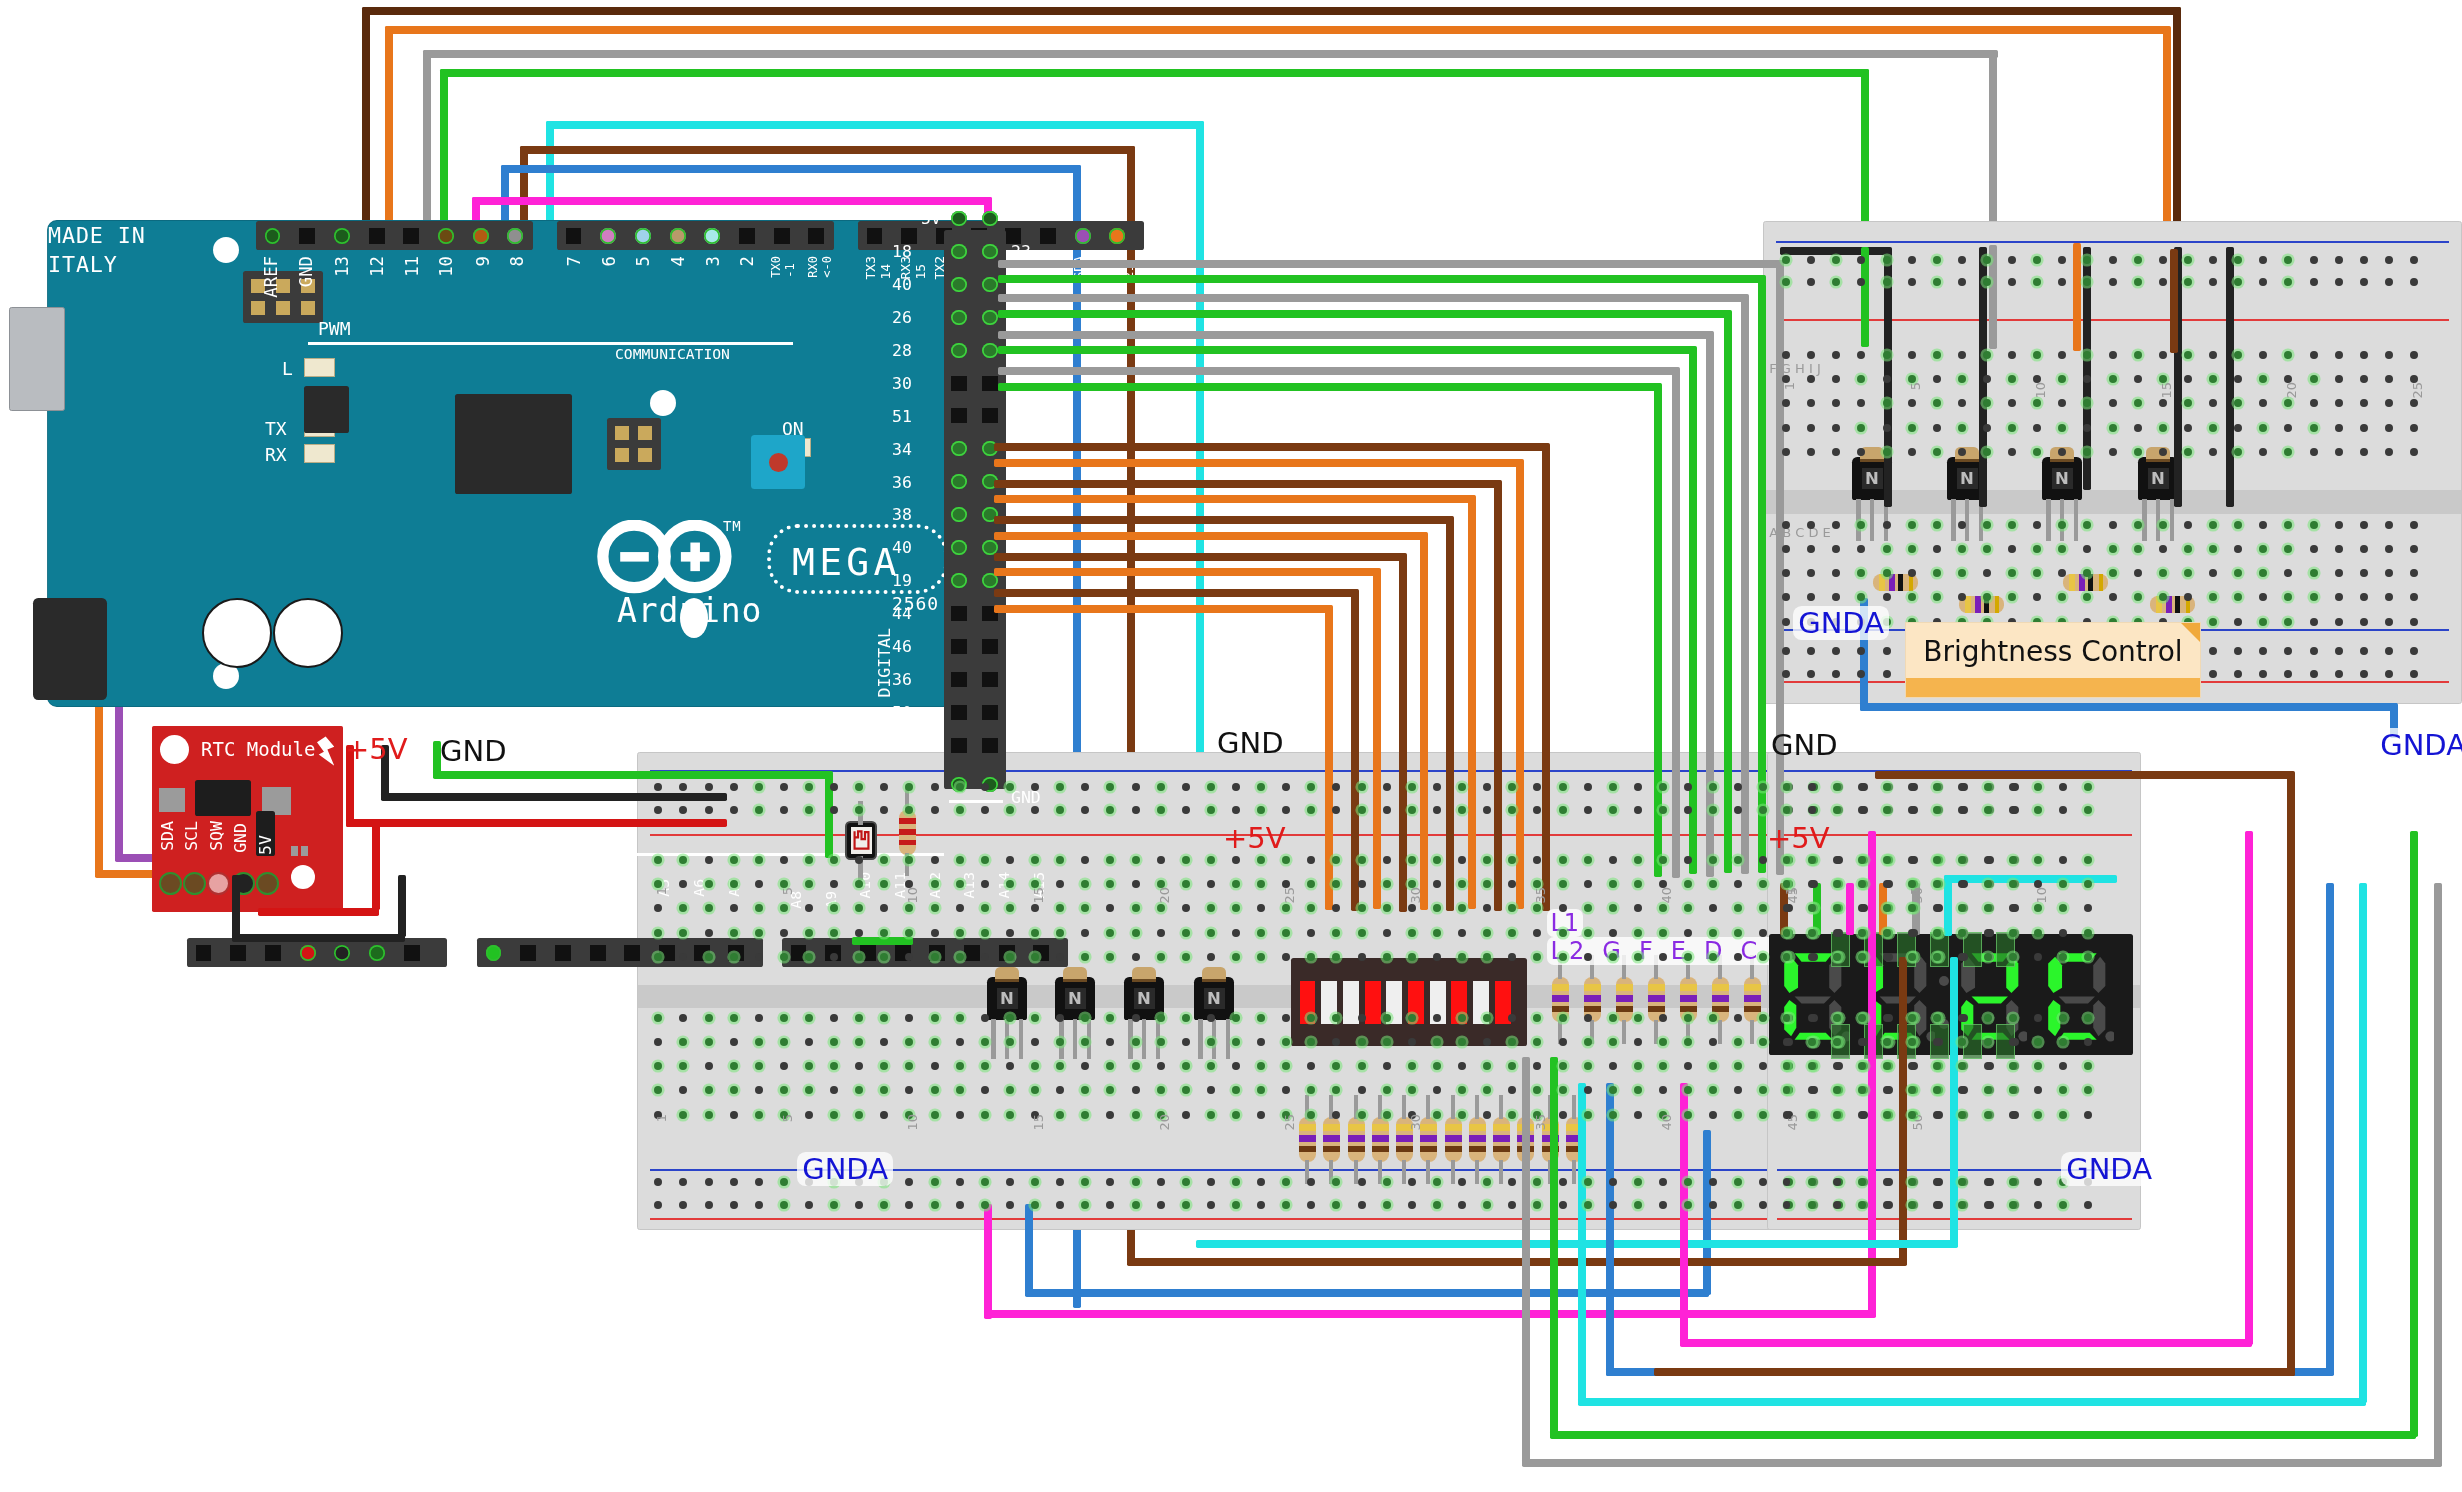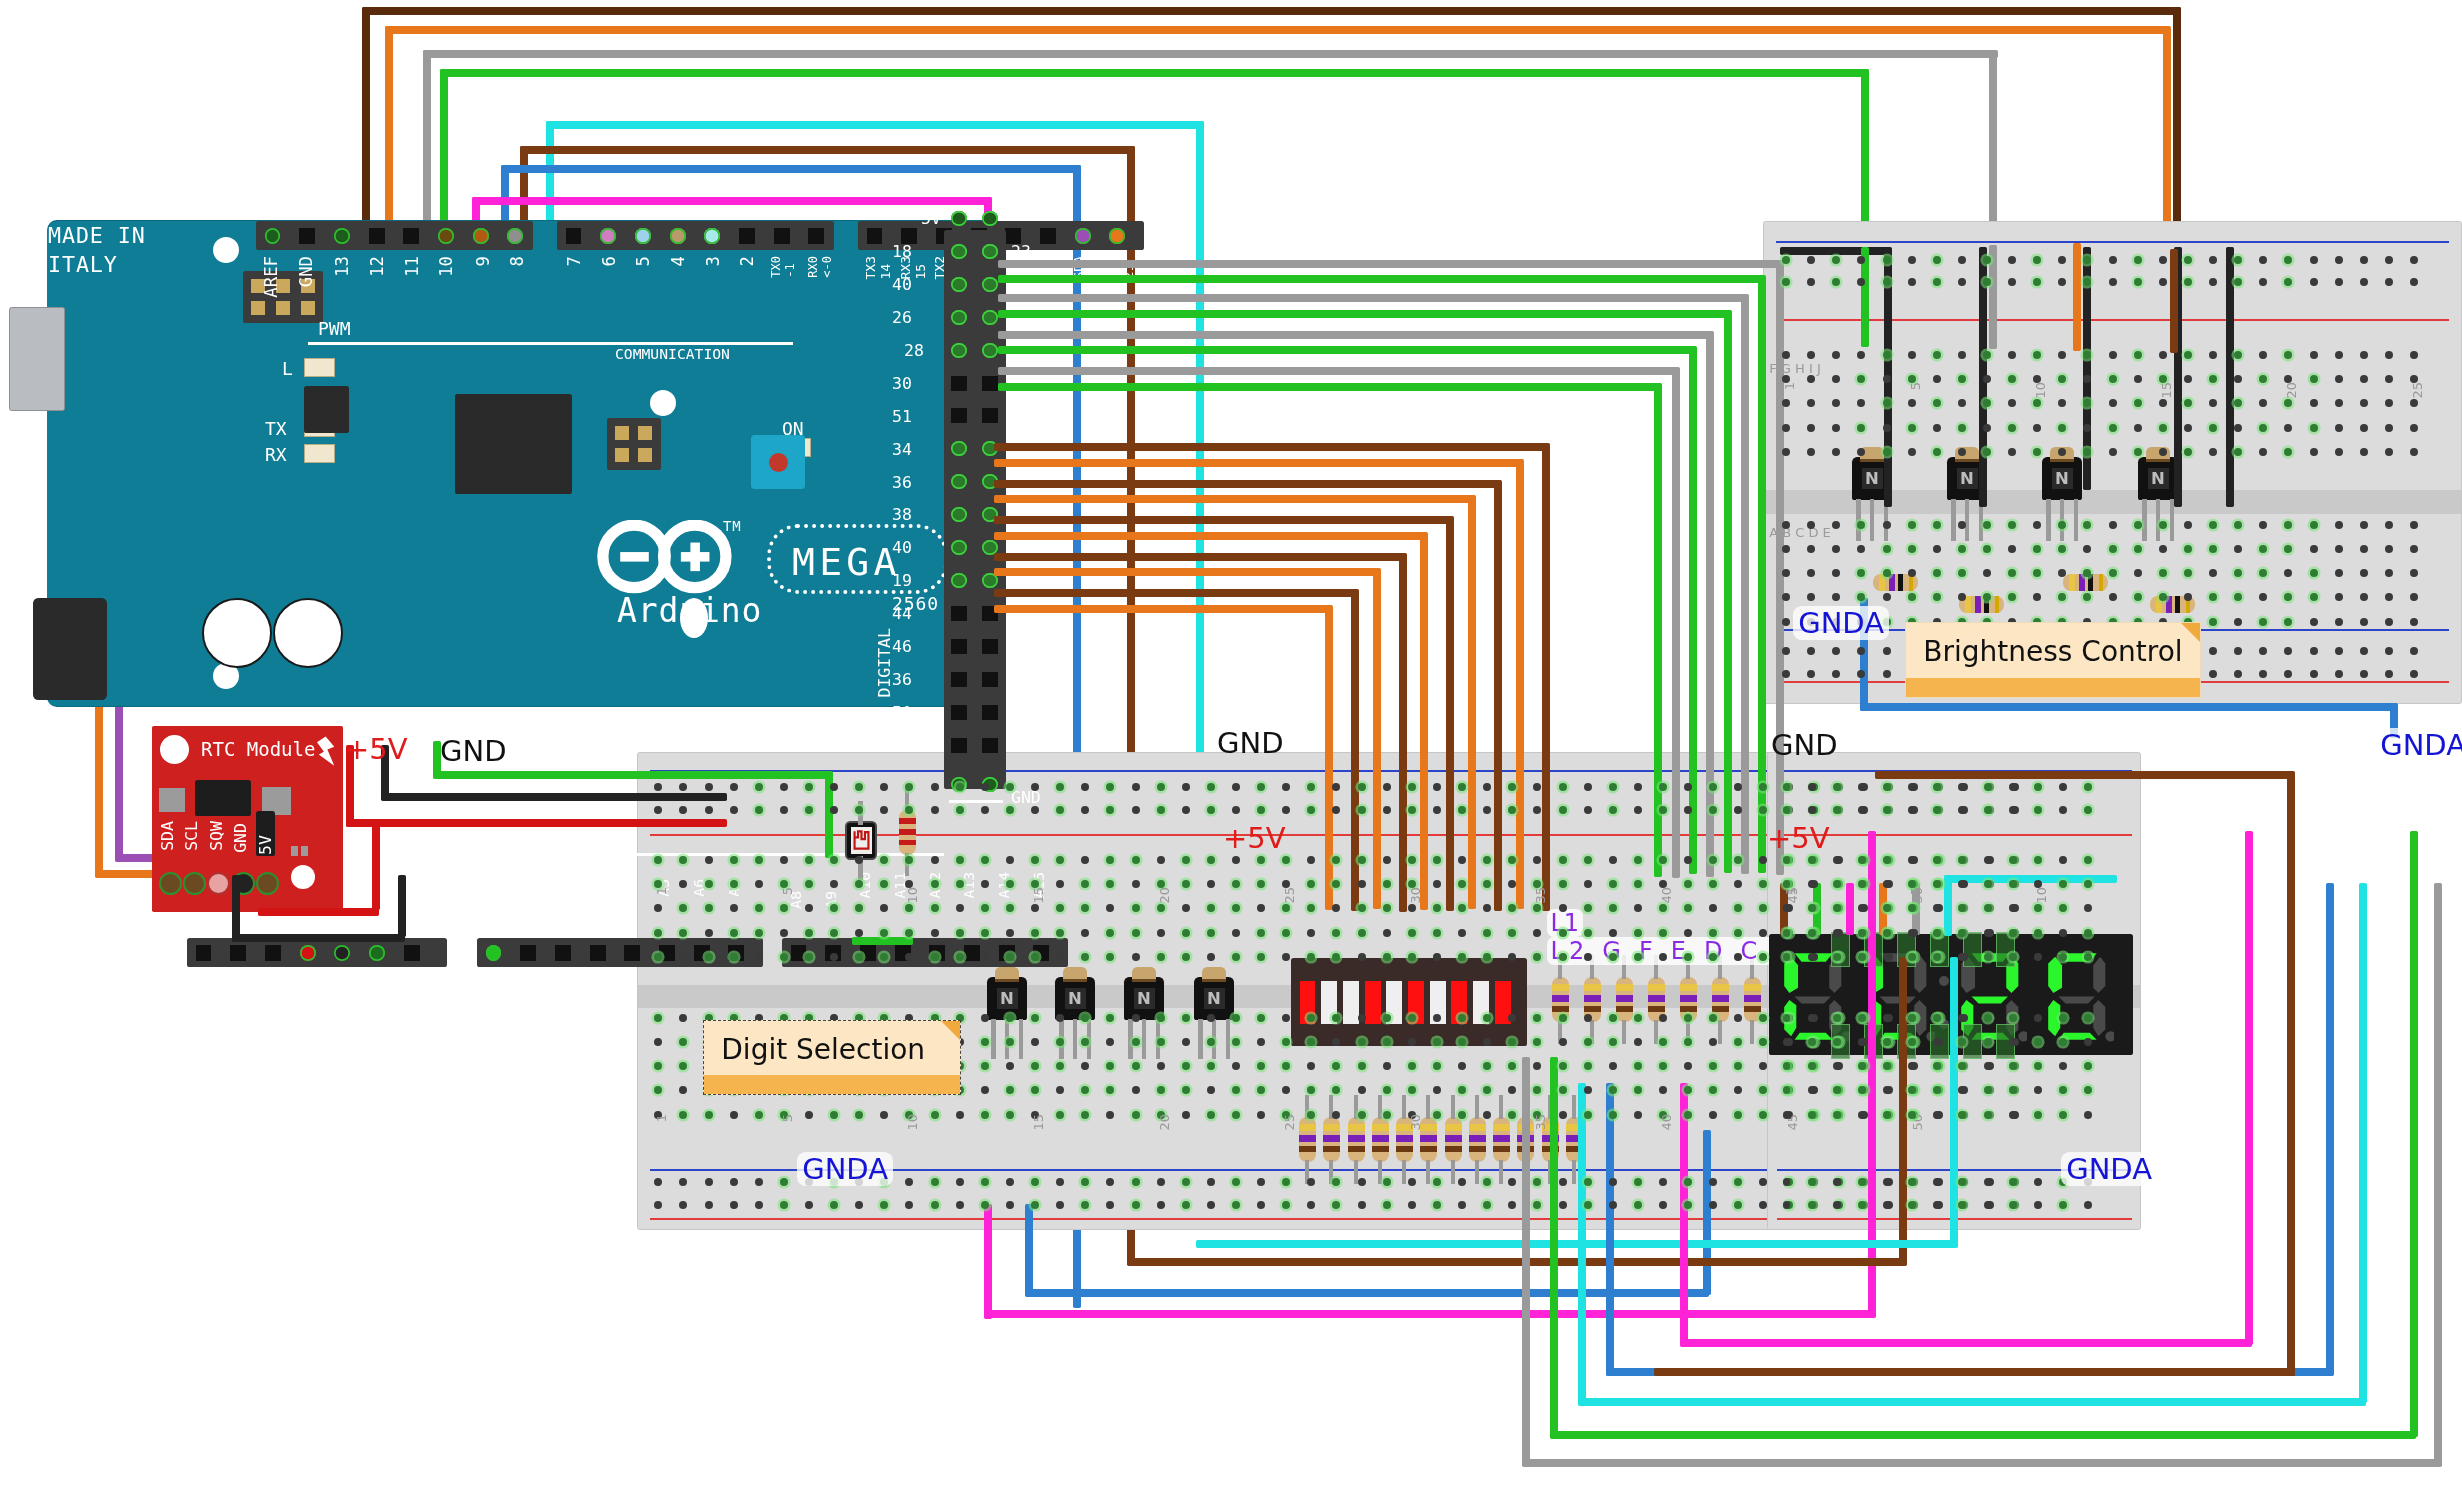--- a/index.html
+++ b/index.html
@@ -358,21 +358,21 @@
     </div>
 
     <span class="hlabel abs" style="left:873px;top:-12px;font-size:16.5px;">5V</span>
     <div class="hdr abs" style="left:896px;top:8.7px;width:62px;height:559px;"></div>
     <div class="abs" style="left:896px;top:8.7px;"></div>
     <div class="abs" style="left:928px;top:8.7px;"></div>
     <div class="abs" id="digital-even-labels" style="left:844px;top:8.7px;">
         <span class="hlabel" style="position: absolute; left: 0px; top: 12px; font-size: 16.5px;">18</span>
         <span class="hlabel" style="position: absolute; left: 0px; top: 45px; font-size: 16.5px;">40</span>
         <span class="hlabel" style="position: absolute; left: 0px; top: 78px; font-size: 16.5px;">26</span>
-        <span class="hlabel" style="position: absolute; left: 12px; top: 111px; font-size: 16.5px;">28</span>
+        <span class="hlabel" style="position: absolute; left: 0px; top: 111px; font-size: 16.5px;">28</span>
         <span class="hlabel" style="position: absolute; left: 0px; top: 144px; font-size: 16.5px;">30</span>
         <span class="hlabel" style="position: absolute; left: 0px; top: 177px; font-size: 16.5px;">51</span>
         <span class="hlabel" style="position: absolute; left: 0px; top: 210px; font-size: 16.5px;">34</span>
         <span class="hlabel" style="position: absolute; left: 0px; top: 243px; font-size: 16.5px;">36</span>
         <span class="hlabel" style="position: absolute; left: 0px; top: 275px; font-size: 16.5px;">38</span>
         <span class="hlabel" style="position: absolute; left: 0px; top: 308px; font-size: 16.5px;">40</span>
         <span class="hlabel" style="position: absolute; left: 0px; top: 341px; font-size: 16.5px;">19</span>
         <span class="hlabel" style="position: absolute; left: 0px; top: 374px; font-size: 16.5px;">44</span>
         <span class="hlabel" style="position: absolute; left: 0px; top: 407px; font-size: 16.5px;">46</span>
         <span class="hlabel" style="position: absolute; left: 0px; top: 440px; font-size: 16.5px;">36</span>
@@ -2258,25 +2258,20 @@
       <div class="hole" style="left: 217px; top: 449px;"></div>
       <div class="hole lit" style="left: 242px; top: 449px;"></div>
       <div class="hole" style="left: 267px; top: 449px;"></div>
       <div class="hole lit" style="left: 292px; top: 449px;"></div>
       <div class="hole" style="left: 317px; top: 449px;"></div>
       <div class="bbnum" style="left: 15.6px; top: 135px;">1</div>
       <div class="bbnum" style="left: 141px; top: 135px;">5</div>
       <div class="bbnum" style="left: 267px; top: 135px;">10</div>
     </div>
 
-  <div class="note" style="left:703px;top:1020px;width:256px;height:73px;">
-     <span class="txt">Digit Selection</span>
-     <div class="fold"></div>
-     <div class="bar"></div>
-  </div>
   <div class="note" style="left:1905px;top:622px;width:294px;height:74px;border-style:solid;border-color:#f0d9b5;">
      <span class="txt">Brightness Control</span>
      <div class="fold"></div>
      <div class="bar"></div>
   </div>
 
   <span class="lbl lbl-5v" style="left:345px;top:732px;">+5V</span>
   <span class="lbl lbl-gnd" style="left:440px;top:734px;">GND</span>
   <span class="lbl lbl-gnd" style="left:1217px;top:726px;">GND</span>
   <span class="lbl lbl-gnd" style="left:1771px;top:728px;">GND</span>

